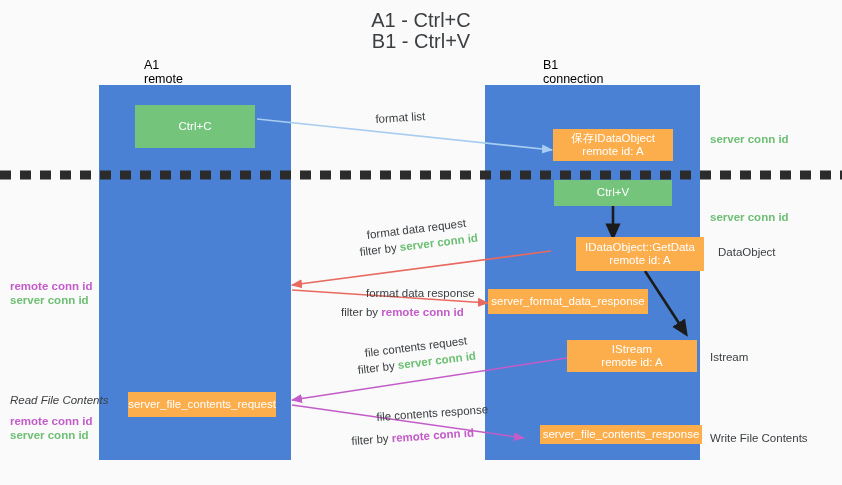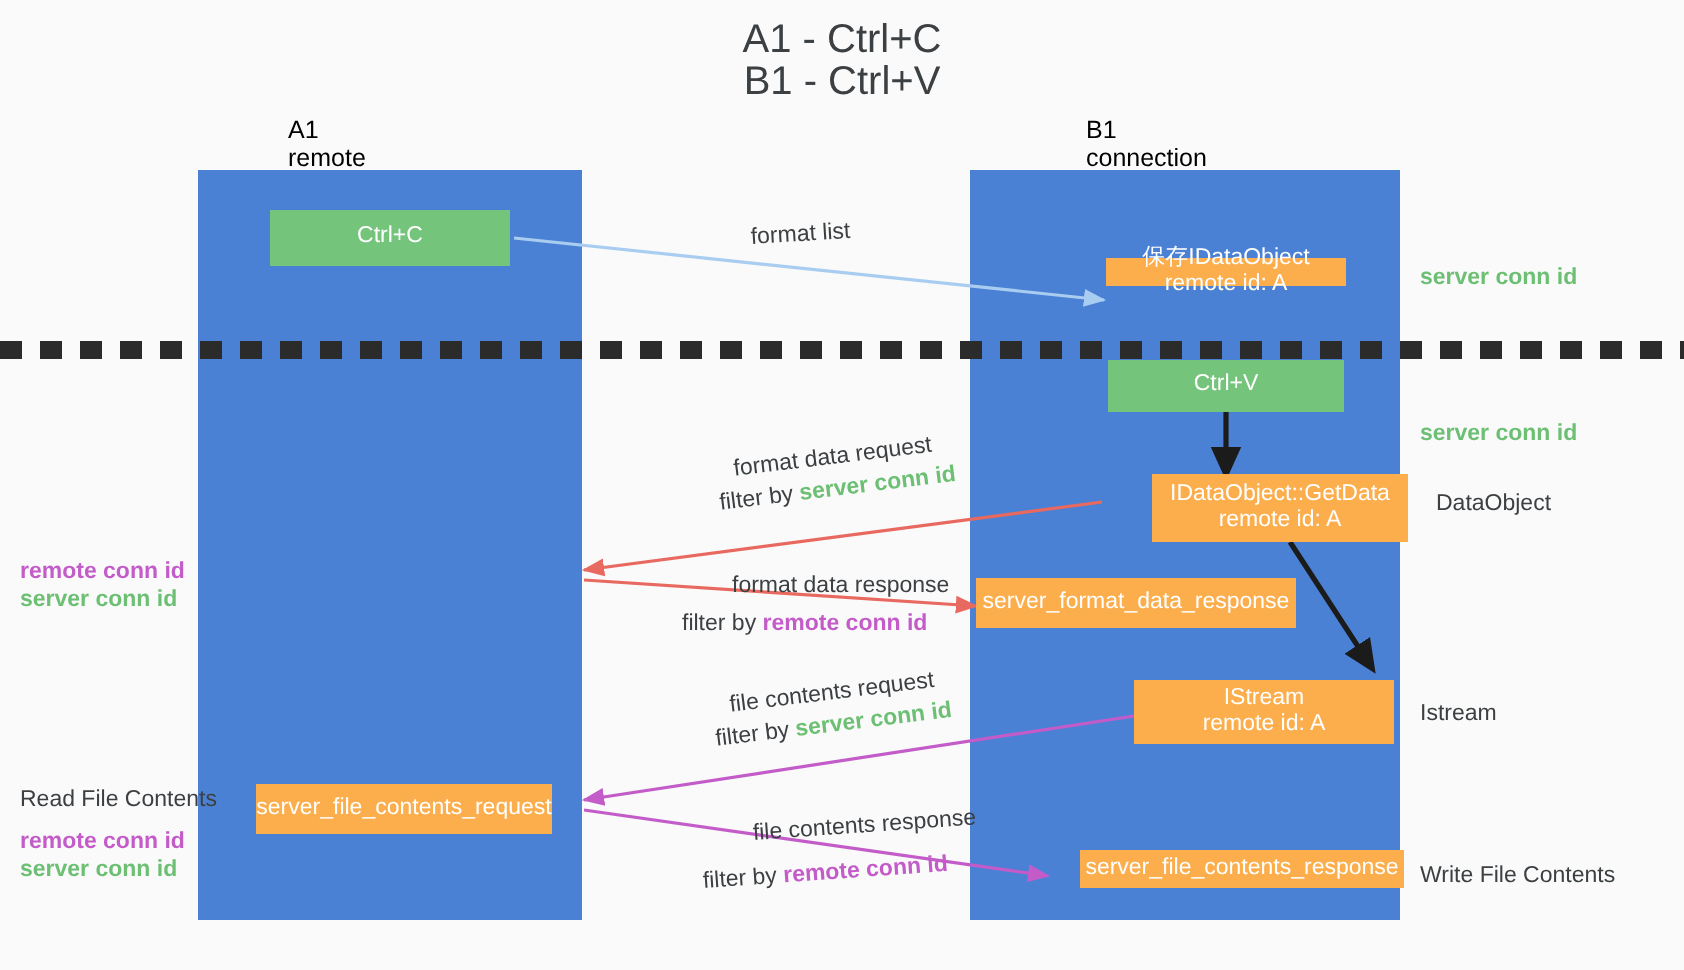--- a/index.html
+++ b/index.html
@@ -85,30 +85,30 @@
 
     <line x1="567" y1="358" x2="292" y2="400" stroke="#c35cc9" stroke-width="1.6" marker-end="url(#ah-mag)"></line>
 
     <line x1="292" y1="405" x2="524" y2="438" stroke="#c35cc9" stroke-width="1.6" marker-end="url(#ah-mag)"></line>
   </svg>
 
   <svg class="dashline" viewBox="0 0 842 14">
     <line x1="0" y1="7" x2="842" y2="7" stroke="#2b2b2b" stroke-width="9" stroke-dasharray="11 9"></line>
   </svg>
 
-  <div class="box green" style="left:135px;top:105px;width:120px;height:28px;">
+  <div class="box green" style="left:135px;top:105px;width:120px;height:43px;">
     <span>Ctrl+C</span>
   </div>
 
 
   <div class="box orange" style="left:128px;top:392px;width:148px;height:25px;">
     <span>server_file_contents_request</span>
   </div>
 
-  <div class="box orange" style="left:553px;top:129px;width:120px;height:14px;">
+  <div class="box orange" style="left:553px;top:129px;width:120px;height:32px;">
     <span>保存IDataObject</span>
     <span>remote id: A</span>
   </div>
 
   <div class="box green" style="left:554px;top:180px;width:118px;height:26px;">
     <span>Ctrl+V</span>
   </div>
 
   <div class="box orange" style="left:576px;top:237px;width:128px;height:34px;">
     <span>IDataObject::GetData</span>
@@ -176,21 +176,21 @@
     <span>Write File Contents</span>
   </div>
 
   <div class="sidelbl mag-t" style="left:10px;top:279px;">
     <span>remote conn id</span>
   </div>
   <div class="sidelbl green-t" style="left:10px;top:293px;">
     <span>server conn id</span>
   </div>
 
-  <div class="sidelbl dark" style="left:10px;top:393px;">
+  <div class="sidelbl dark" style="left:10px;top:393px;font-style:italic;">
     <span>Read File Contents</span>
   </div>
   <div class="sidelbl mag-t" style="left:10px;top:414px;">
     <span>remote conn id</span>
   </div>
   <div class="sidelbl green-t" style="left:10px;top:428px;">
     <span>server conn id</span>
   </div>
 
 </div>

